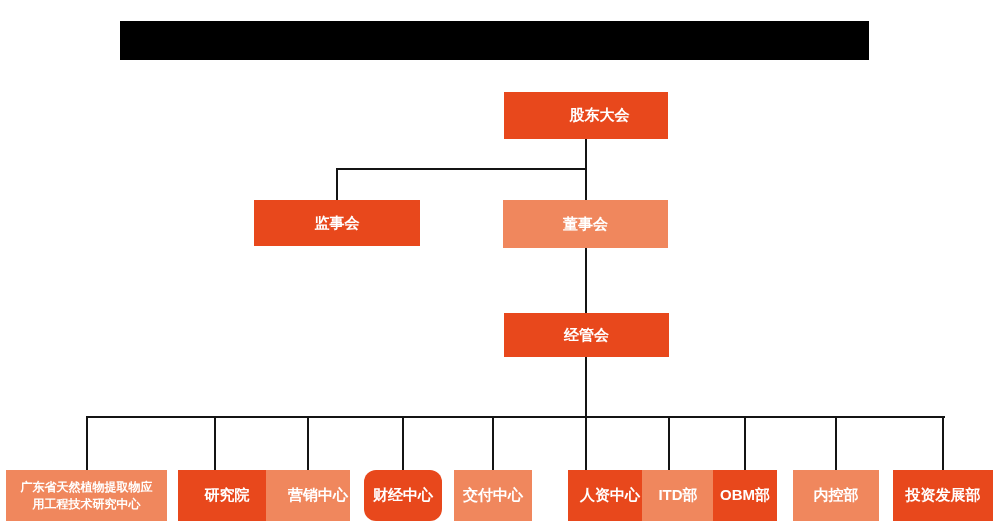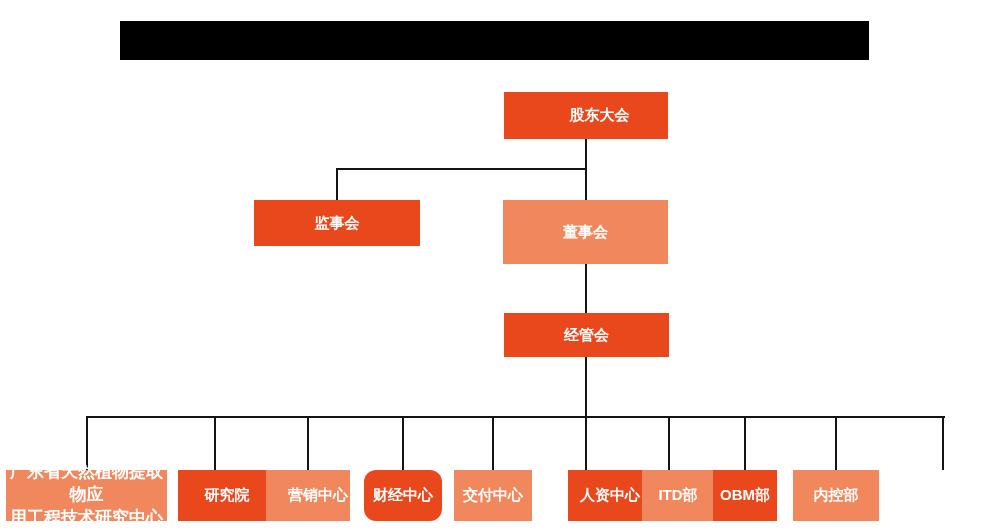--- a/index.html
+++ b/index.html
@@ -10,25 +10,25 @@
   .redacted{position:absolute;left:120px;top:21px;width:749px;height:39px;background:var(--redacted,#000);}
   .node{
     position:absolute;display:flex;align-items:center;justify-content:center;
     color:#fff;font-weight:bold;font-size:15px;text-align:center;box-sizing:border-box;
   }
   .dark{background:var(--primary,#e8481c);}
   .light{background:var(--secondary,#f0875d);}
   .line{position:absolute;background:var(--line,#141414);}
   .vline{width:2px;}
   .hline{height:2px;}
-  .node.long{font-size:17px;line-height:1.35;white-space:pre-line;padding:0 4px;}
+  .node.long{font-size:12px;line-height:1.35;white-space:pre-line;padding:0 4px;}
   
   .n-shareholders{left:504px;top:92px;width:164px;height:47px;padding-left:27px;}
   .n-supervisory{left:254px;top:200px;width:166px;height:46px;}
-  .n-board{left:503px;top:200px;width:165px;height:64px;}
+  .n-board{left:503px;top:200px;width:165px;height:48px;}
   .n-management{left:504px;top:313px;width:165px;height:44px;}
   
   .dept{top:470px;height:51px;}
 </style>
 </head>
 <body>
 
 <div id="stage" style="--primary: #e8481c; --secondary: #f0875d; --line: #141414; --redacted: #000000; background: rgb(255, 255, 255);">
 
   <div class="redacted"></div>
@@ -60,14 +60,15 @@
   <div class="node light dept long" style="left:6px;width:161px;">广东省天然植物提取物应
 用工程技术研究中心</div>
   <div class="node dark  dept" style="left:178px;width:98px;">研究院</div>
   <div class="node light dept" style="left:266px;width:84px;padding-left:20px;">营销中心</div>
   <div class="node dark  dept" style="left:364px;width:78px;border-radius:12px;">财经中心</div>
   <div class="node light dept" style="left:454px;width:78px;">交付中心</div>
   <div class="node dark  dept" style="left:568px;width:84px;">人资中心</div>
   <div class="node light dept" style="left:642px;width:72px;text-align:center;">ITD部</div>
   <div class="node dark  dept" style="left:713px;width:64px;">OBM部</div>
   <div class="node light dept" style="left:793px;width:86px;">内控部</div>
+  <div class="node dark  dept" style="left:893px;width:100px;">投资发展部</div>
 
 </div>
 
 </body></html>

